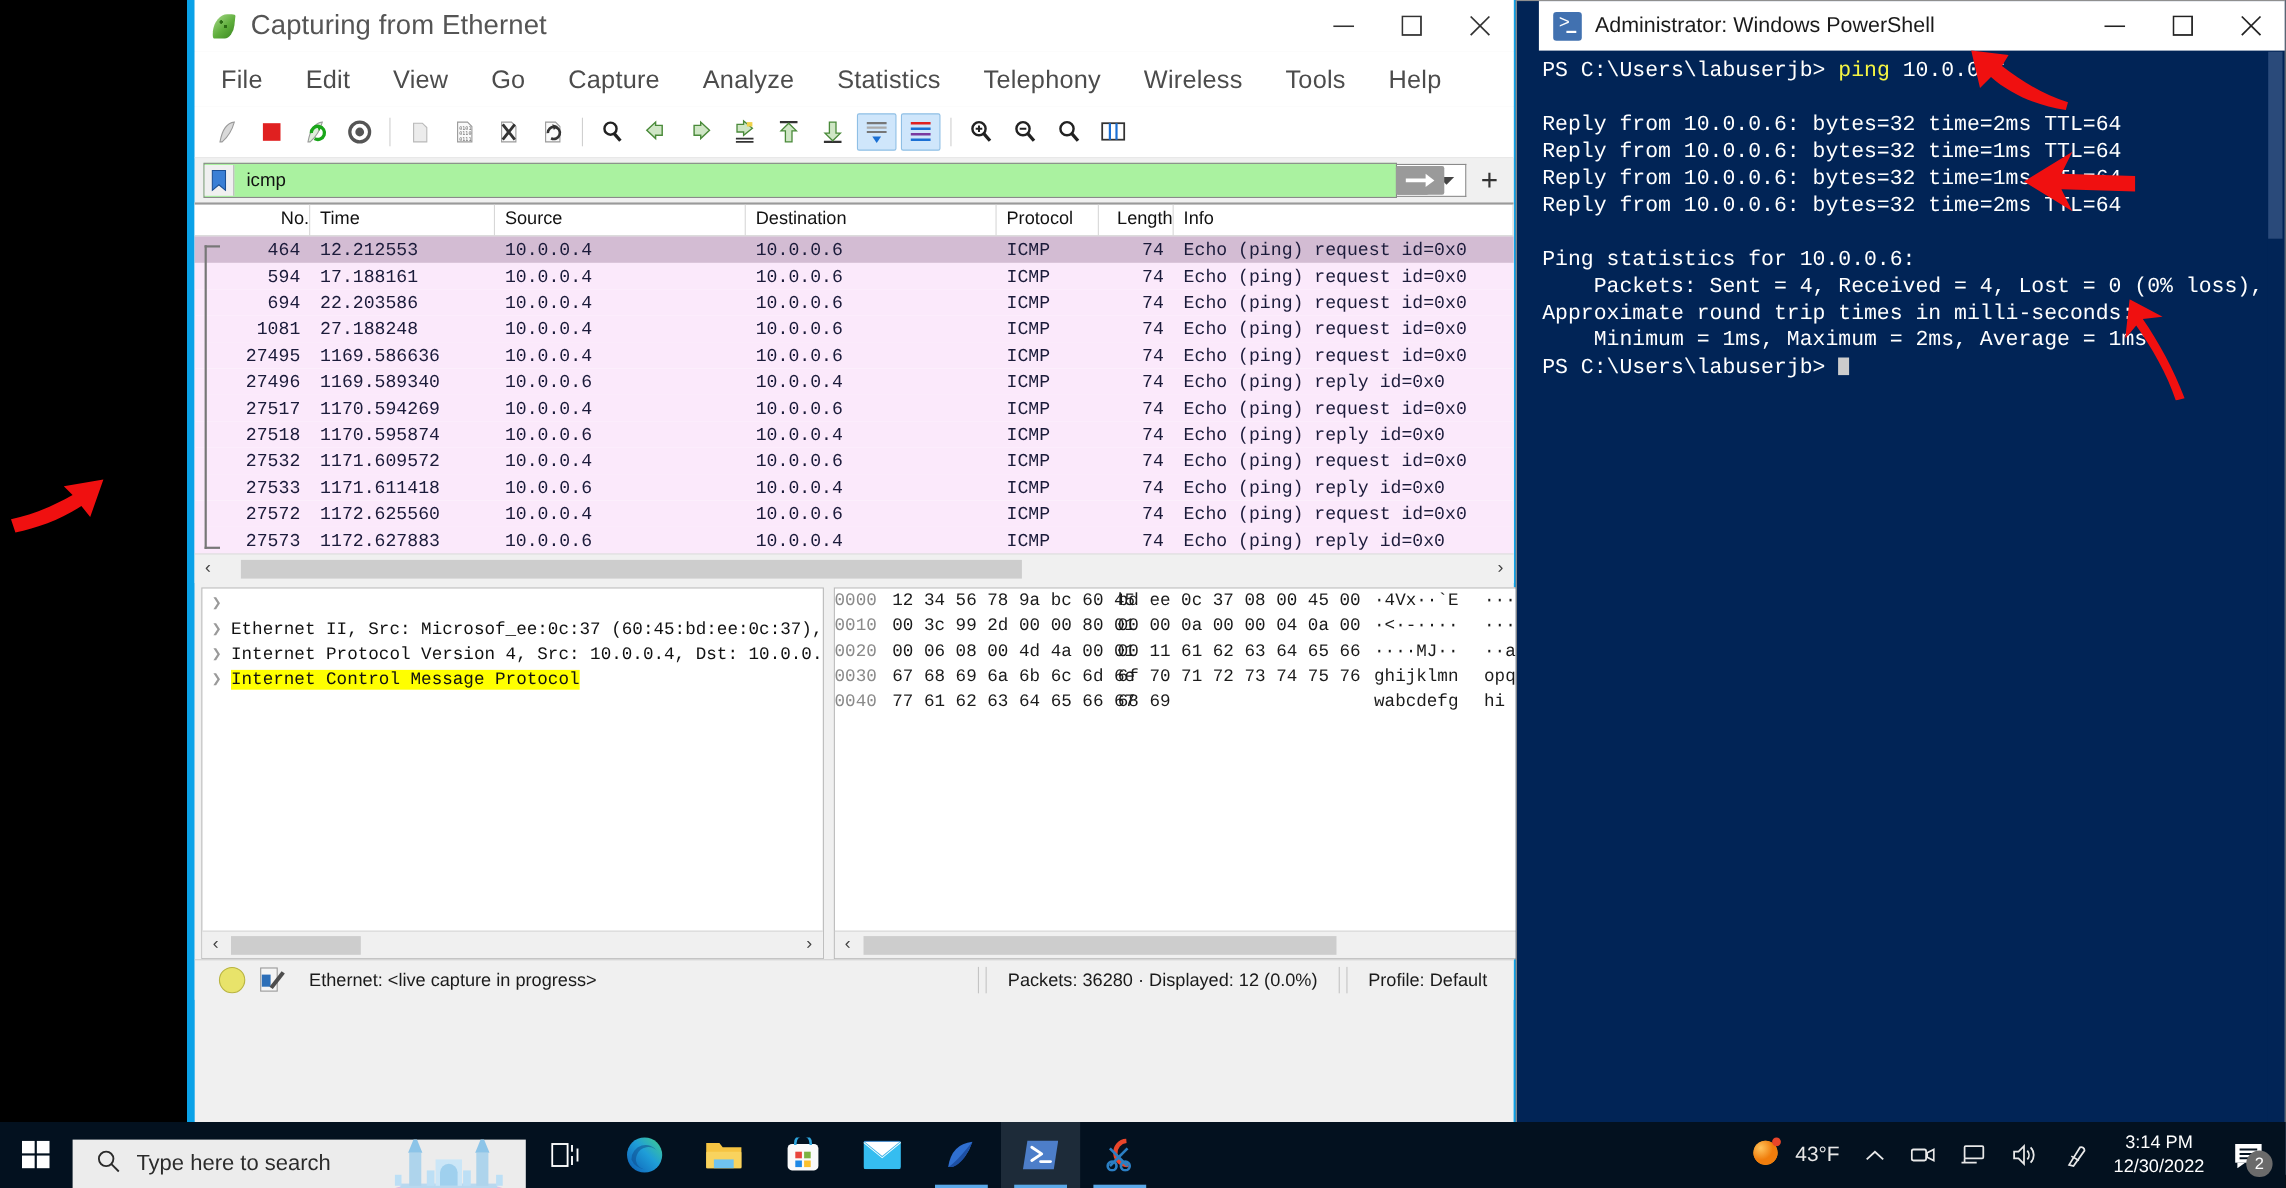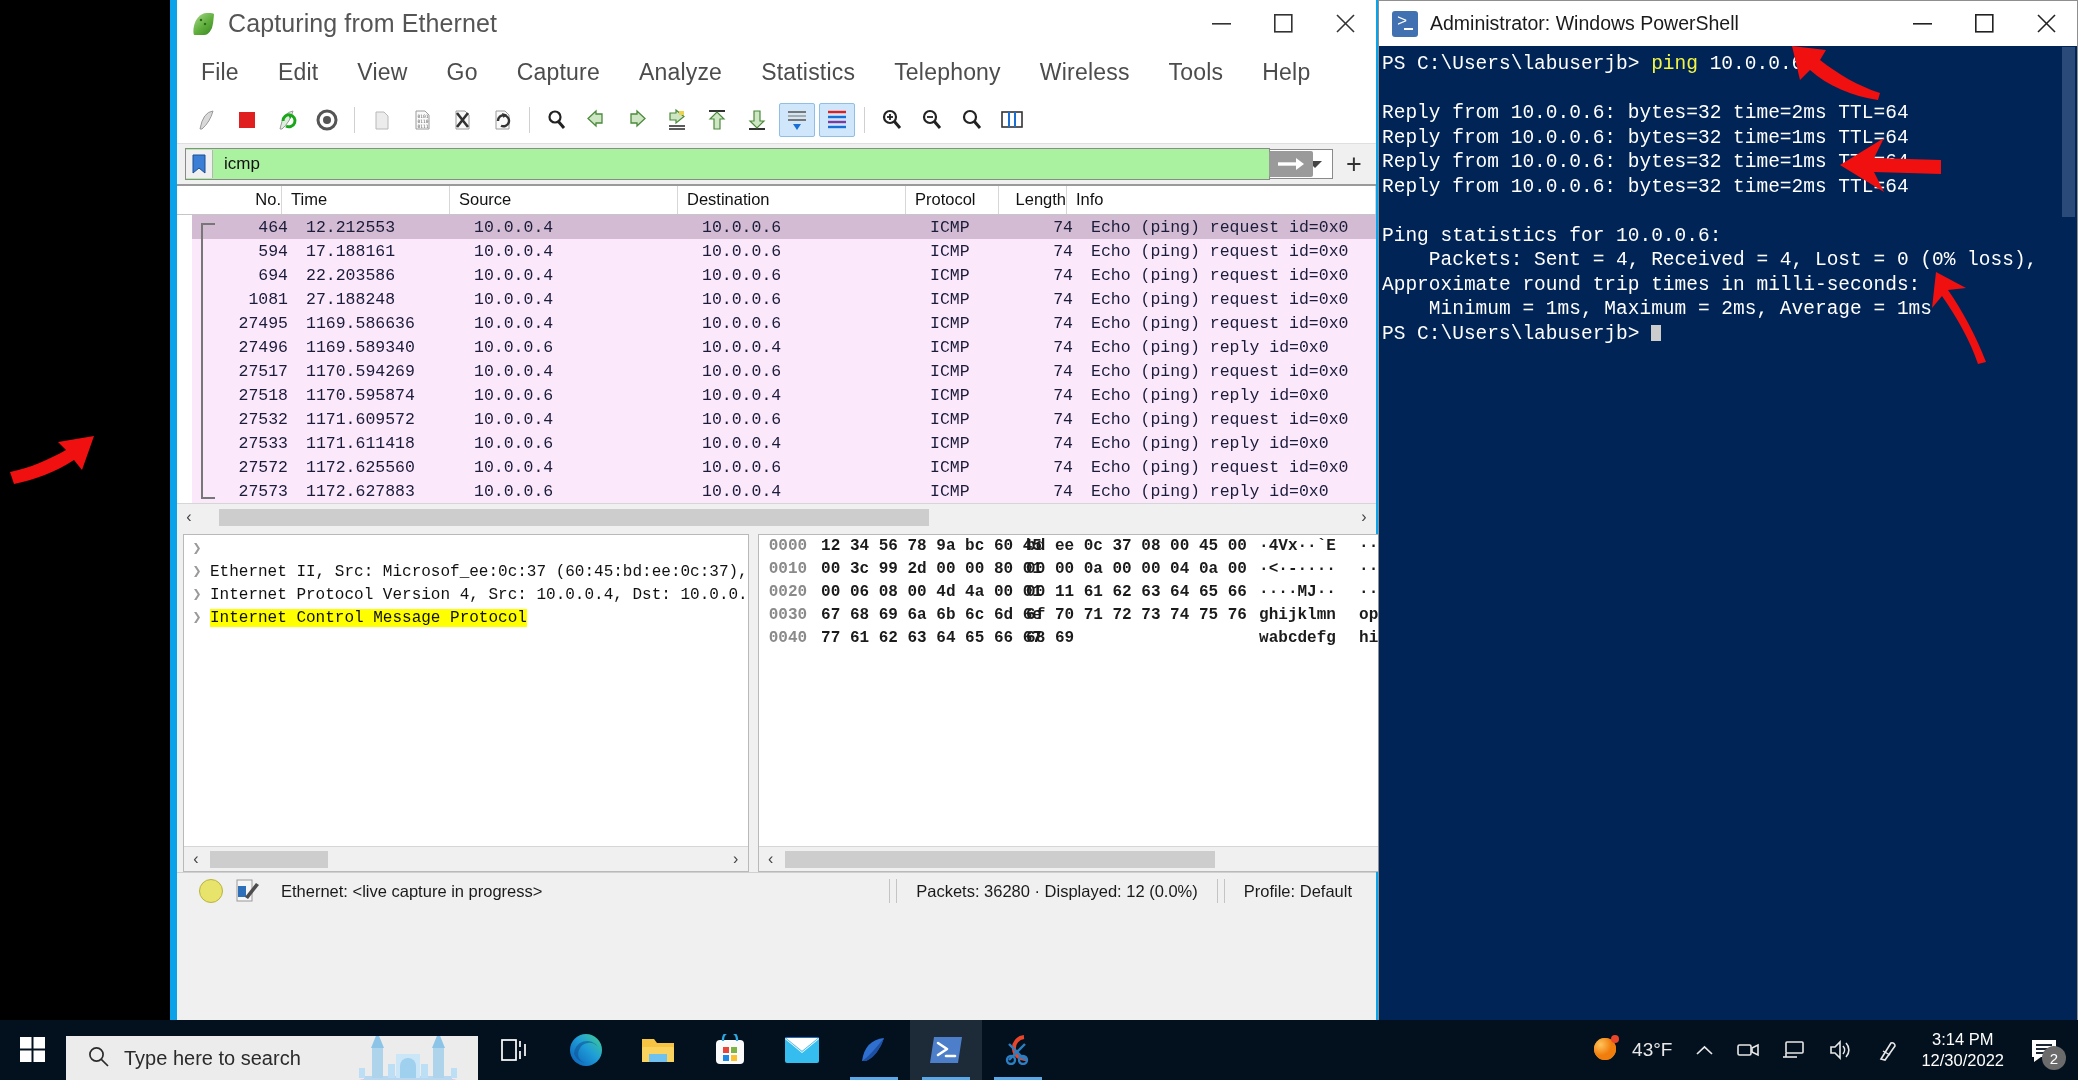--- a/index.html
+++ b/index.html
@@ -91,21 +91,21 @@
 
   .ws-status{height:36px;background:#f0f0f0;display:flex;align-items:center;border-top:1px solid #d0d0d0;font-size:16.5px;color:#1a1a1a;}
   .st-led{width:22px;height:22px;border-radius:50%;background:#e8e36a;border:1px solid #b9b43f;margin-left:22px;}
   .st-ic{width:24px;height:26px;margin-left:12px;position:relative;}
   .st-sep{width:1px;height:24px;background:#c4c4c4;margin:0 3px;}
 
   
   #powershell{
     position:absolute;left:1378px;top:0;width:700px;height:1068px;
     background:#012456;
-    border:1px solid #8f8f8f;box-sizing:border-box;
+    border:1px solid #8f8f8f;box-sizing:border-box;padding-left:20px;
   }
   .ps-title{height:45px;background:#fff;display:flex;align-items:center;position:relative;}
   .ps-icon{width:26px;height:26px;margin-left:13px;margin-right:12px;background:#4171b0;border-radius:3px;position:relative;flex:none;}
   .ps-icon:before{content:">";position:absolute;left:5px;top:1px;color:#fff;font-size:17px;font-family:"Liberation Mono",monospace;}
   .ps-icon:after{content:"";position:absolute;left:12px;top:17px;width:9px;height:2px;background:#fff;}
   .ps-titletext{font-size:19.5px;color:#1a1a1a;}
   .ps-btns{position:absolute;right:0;top:0;height:45px;display:flex;}
   .ps-wb{width:62px;height:45px;display:flex;align-items:center;justify-content:center;color:#222;}
   .ps-body{padding:6px 0 0 3px;}
   .ps-line{font-family:"Liberation Mono",monospace;font-size:19.5px;line-height:24.5px;color:#ffffff;white-space:pre;}
@@ -349,21 +349,21 @@
     <div class="pkt-panel">
       <div class="pkt-head">
         <div class="c-no">No.</div>
         <div class="c-time">Time</div>
         <div class="c-src">Source</div>
         <div class="c-dst">Destination</div>
         <div class="c-proto">Protocol</div>
         <div class="c-len">Length</div>
         <div class="c-info">Info</div>
       </div>
-      <div id="pkt-rows" style="position:relative;margin-left:15px;">
+      <div id="pkt-rows" style="position:relative;">
           <div class="pkt-row sel">
             <div class="c-no">464</div>
             <div class="c-time">12.212553</div>
             <div class="c-src">10.0.0.4</div>
             <div class="c-dst">10.0.0.6</div>
             <div class="c-proto">ICMP</div>
             <div class="c-len">74</div>
             <div class="c-info">Echo (ping) request  id=0x0</div>
           </div>
           <div class="pkt-row">
@@ -497,21 +497,21 @@
           </div>
         <div class="pane-scroll">
           <div class="hs-arrow">‹</div>
           <div class="hs-track">
               <div class="hs-thumb" style="left:2px;width:118px;"></div>
             </div>
           <div class="hs-arrow">›</div>
         </div>
       </div>
       <div class="bytes-pane">
-        <div class="pane-body" id="hex-rows" style="padding-left:10px;font-weight:bold;">
+        <div class="pane-body" id="hex-rows" style="padding-left:0;">
             <div class="hexline"><span class="hex-off">0000</span><span class="hex-bytes" style="display: inline-block; width: 205px;">12 34 56 78 9a bc 60 45</span><span class="hex-bytes" style="display: inline-block; width: 215px;">bd ee 0c 37 08 00 45 00</span><span class="hex-ascii" style="display: inline-block; width: 82px;">·4Vx··`E</span><span class="hex-ascii">···7··E·</span></div>
             <div class="hexline"><span class="hex-off">0010</span><span class="hex-bytes" style="display: inline-block; width: 205px;">00 3c 99 2d 00 00 80 01</span><span class="hex-bytes" style="display: inline-block; width: 215px;">00 00 0a 00 00 04 0a 00</span><span class="hex-ascii" style="display: inline-block; width: 82px;">·&lt;·-····</span><span class="hex-ascii">········</span></div>
             <div class="hexline"><span class="hex-off">0020</span><span class="hex-bytes" style="display: inline-block; width: 205px;">00 06 08 00 4d 4a 00 01</span><span class="hex-bytes" style="display: inline-block; width: 215px;">00 11 61 62 63 64 65 66</span><span class="hex-ascii" style="display: inline-block; width: 82px;">····MJ··</span><span class="hex-ascii">··abcdef</span></div>
             <div class="hexline"><span class="hex-off">0030</span><span class="hex-bytes" style="display: inline-block; width: 205px;">67 68 69 6a 6b 6c 6d 6e</span><span class="hex-bytes" style="display: inline-block; width: 215px;">6f 70 71 72 73 74 75 76</span><span class="hex-ascii" style="display: inline-block; width: 82px;">ghijklmn</span><span class="hex-ascii">opqrstuv</span></div>
             <div class="hexline"><span class="hex-off">0040</span><span class="hex-bytes" style="display: inline-block; width: 205px;">77 61 62 63 64 65 66 67</span><span class="hex-bytes" style="display: inline-block; width: 215px;">68 69</span><span class="hex-ascii" style="display: inline-block; width: 82px;">wabcdefg</span><span class="hex-ascii">hi</span></div>
           </div>
         <div class="pane-scroll">
           <div class="hs-arrow">‹</div>
           <div class="hs-track">
               <div class="hs-thumb" style="left:2px;width:430px;"></div>

